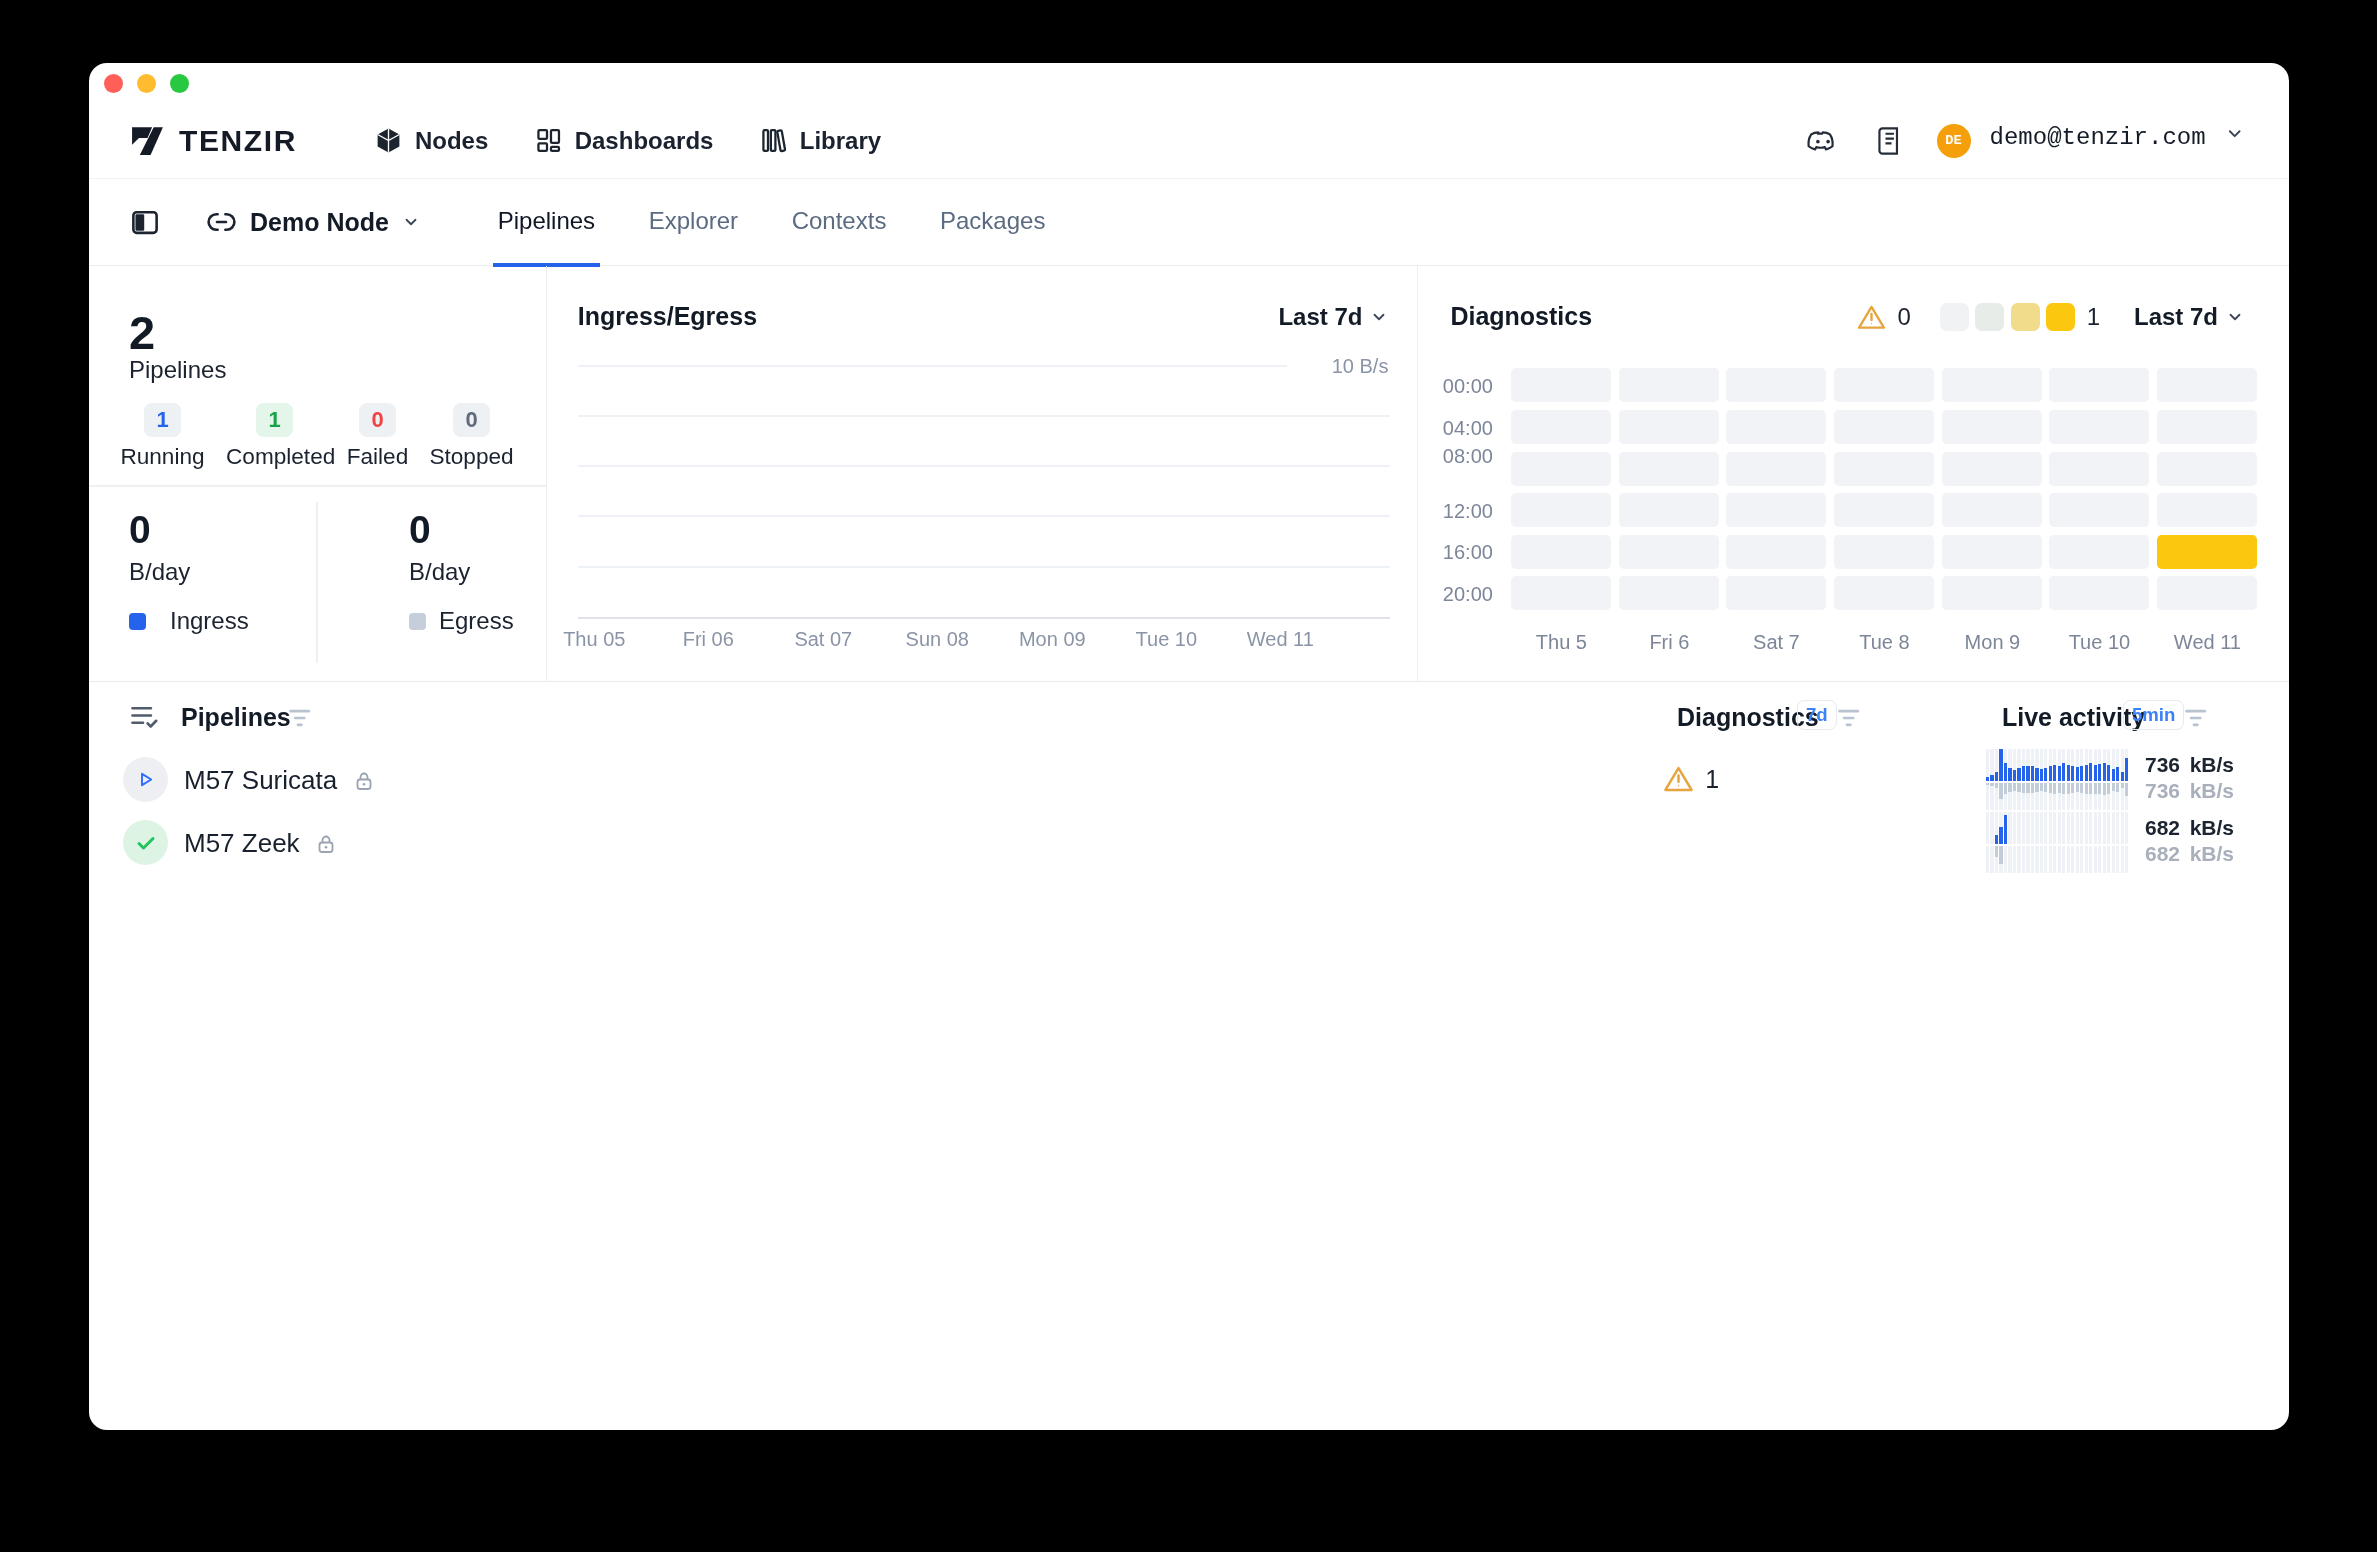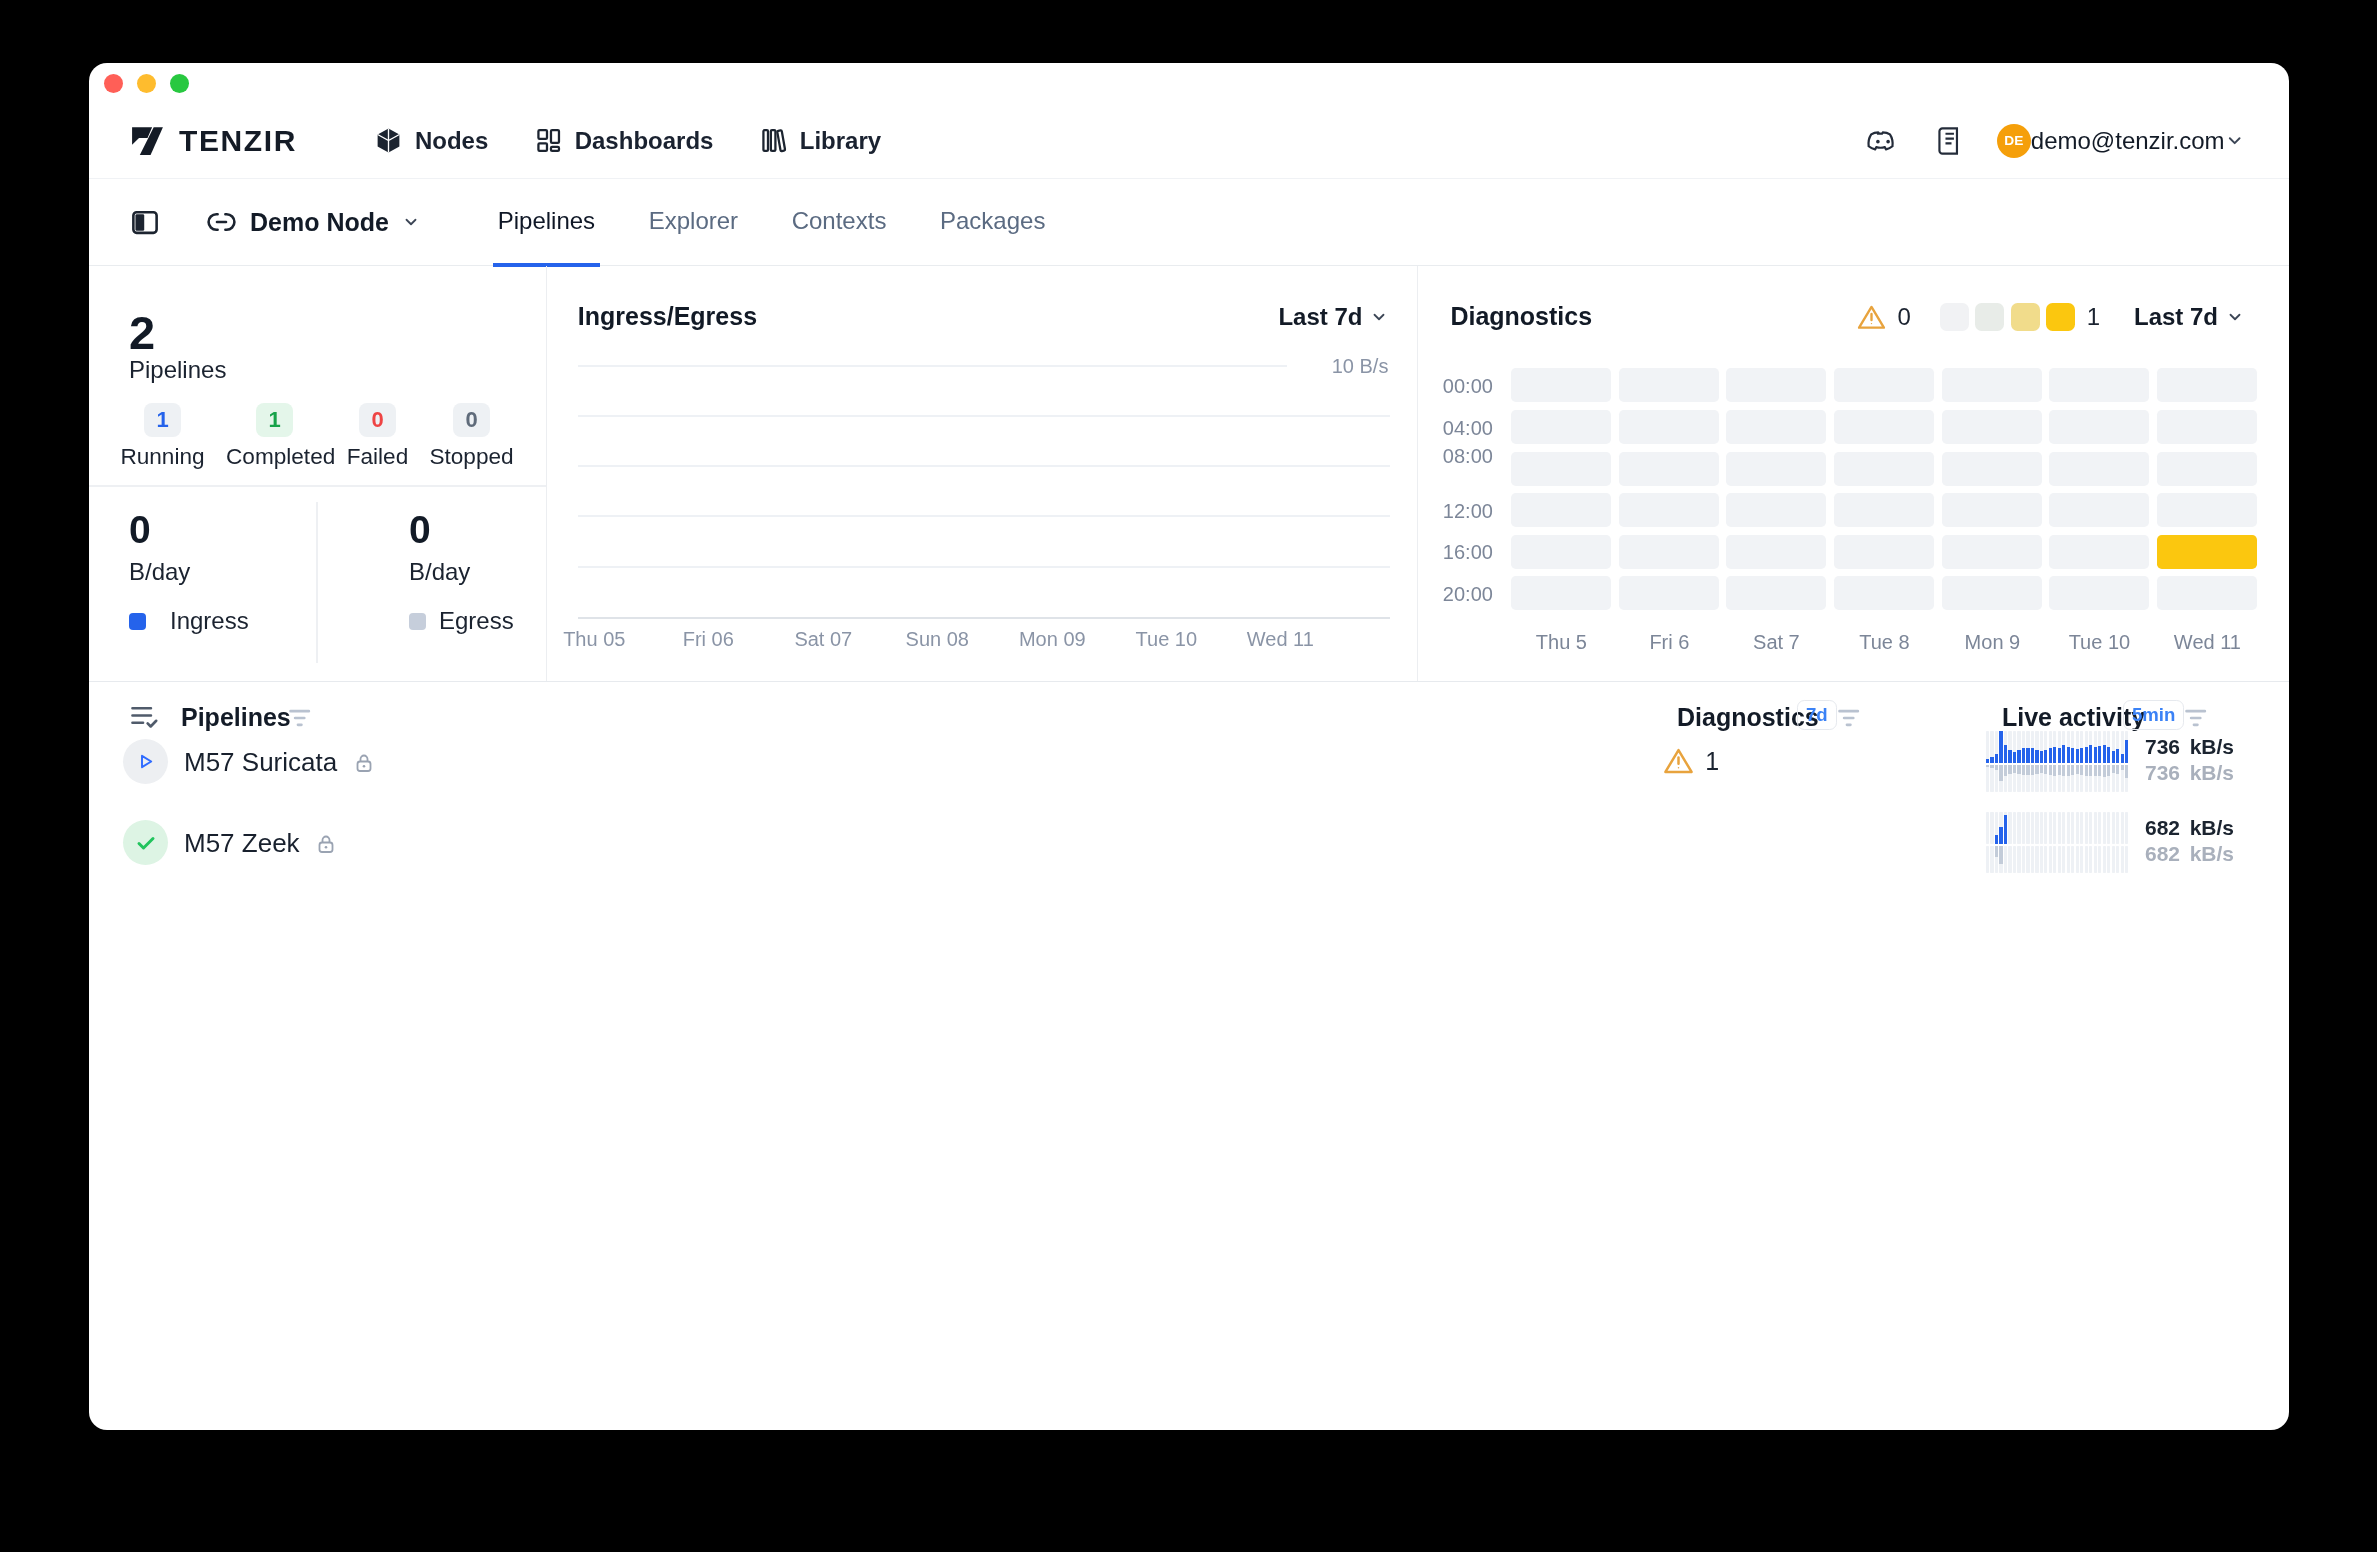--- a/index.html
+++ b/index.html
@@ -17,21 +17,21 @@
   .topnav-row { position:absolute; left:40px; right:45px; top:42px; height:71px; display:flex; align-items:center; }
   .brand { display:flex; align-items:center; gap:13px; }
   .brand-text { font-size:30px; font-weight:800; letter-spacing:1.6px; color:#141b26; }
   .nav-items { display:flex; gap:47px; margin-left:77px; }
   .nav-item { display:flex; align-items:center; gap:12px; font-size:24px; font-weight:600; color:#1a2230; cursor:pointer; }
   .icon { display:inline-flex; align-items:center; justify-content:center; }
   .icon svg { display:block; }
   .nav-right { margin-left:auto; display:flex; align-items:center; gap:34px; }
   .avatar { width:34px; height:34px; border-radius:50%; background:#F59F0A; color:#fff;
             display:flex; align-items:center; justify-content:center; font-size:13.7px; font-weight:700; }
-  .user { display:flex; align-items:center; gap:0; cursor:pointer; }
+  .user { display:flex; align-items:flex-start; gap:19px; cursor:pointer;font-family:Liberation Mono, monospace; }
   .user-email { font-size:24px; font-weight:500; color:#131b27; }
 
   
   .toolbar { position:relative; height:87px; border-bottom:1.6px solid #e9ecef; display:flex; align-items:center; padding:0 36px 0 40px; }
   .node-switch { display:flex; align-items:center; gap:13px; margin-left:45px; cursor:pointer; }
   .node-name { font-size:25px; font-weight:600; color:#131b27; }
   .tabs { display:flex; gap:44px; margin-left:73px; height:100%; }
   .tab { display:flex; align-items:center; font-size:24px; color:#5b6b82; cursor:pointer;
          border-bottom:4px solid transparent; margin-bottom:-1.6px; padding:0 4.8px; }
   .tab.active { color:#0f1726; font-weight:500; border-bottom-color:#2563eb; }
@@ -389,21 +389,21 @@
         </span>
         <span class="col-label" style="left:1913px;">Live activity</span>
         <span class="col-badge" style="left:2034px;">5min</span>
         <span class="icon lh-filter" style="left:2093px;">
           <svg width="27.4" height="24" viewBox="0 0 24 20" fill="none" stroke="#b9c2d0" stroke-width="2.4" stroke-linecap="round">
               <path d="M4 4h16M8 10h8M10.5 16h3"></path>
             </svg>
         </span>
       </div>
       <div id="prows">
-          <div class="prow" style="top: 42px;">
+          <div class="prow" style="top: 60px;">
             <div class="status-circle status-running">
               <span class="icon">
                 <svg width="21" height="21" viewBox="0 0 24 24" fill="none" stroke="#2f6bff" stroke-width="2.2" stroke-linejoin="round">
                   <path d="M8 5.5l10.5 6.5L8 18.5z"></path>
                 </svg>
               </span>
             </div>
             <div class="pname">
               <span>M57 Suricata</span>
               <span class="icon">

